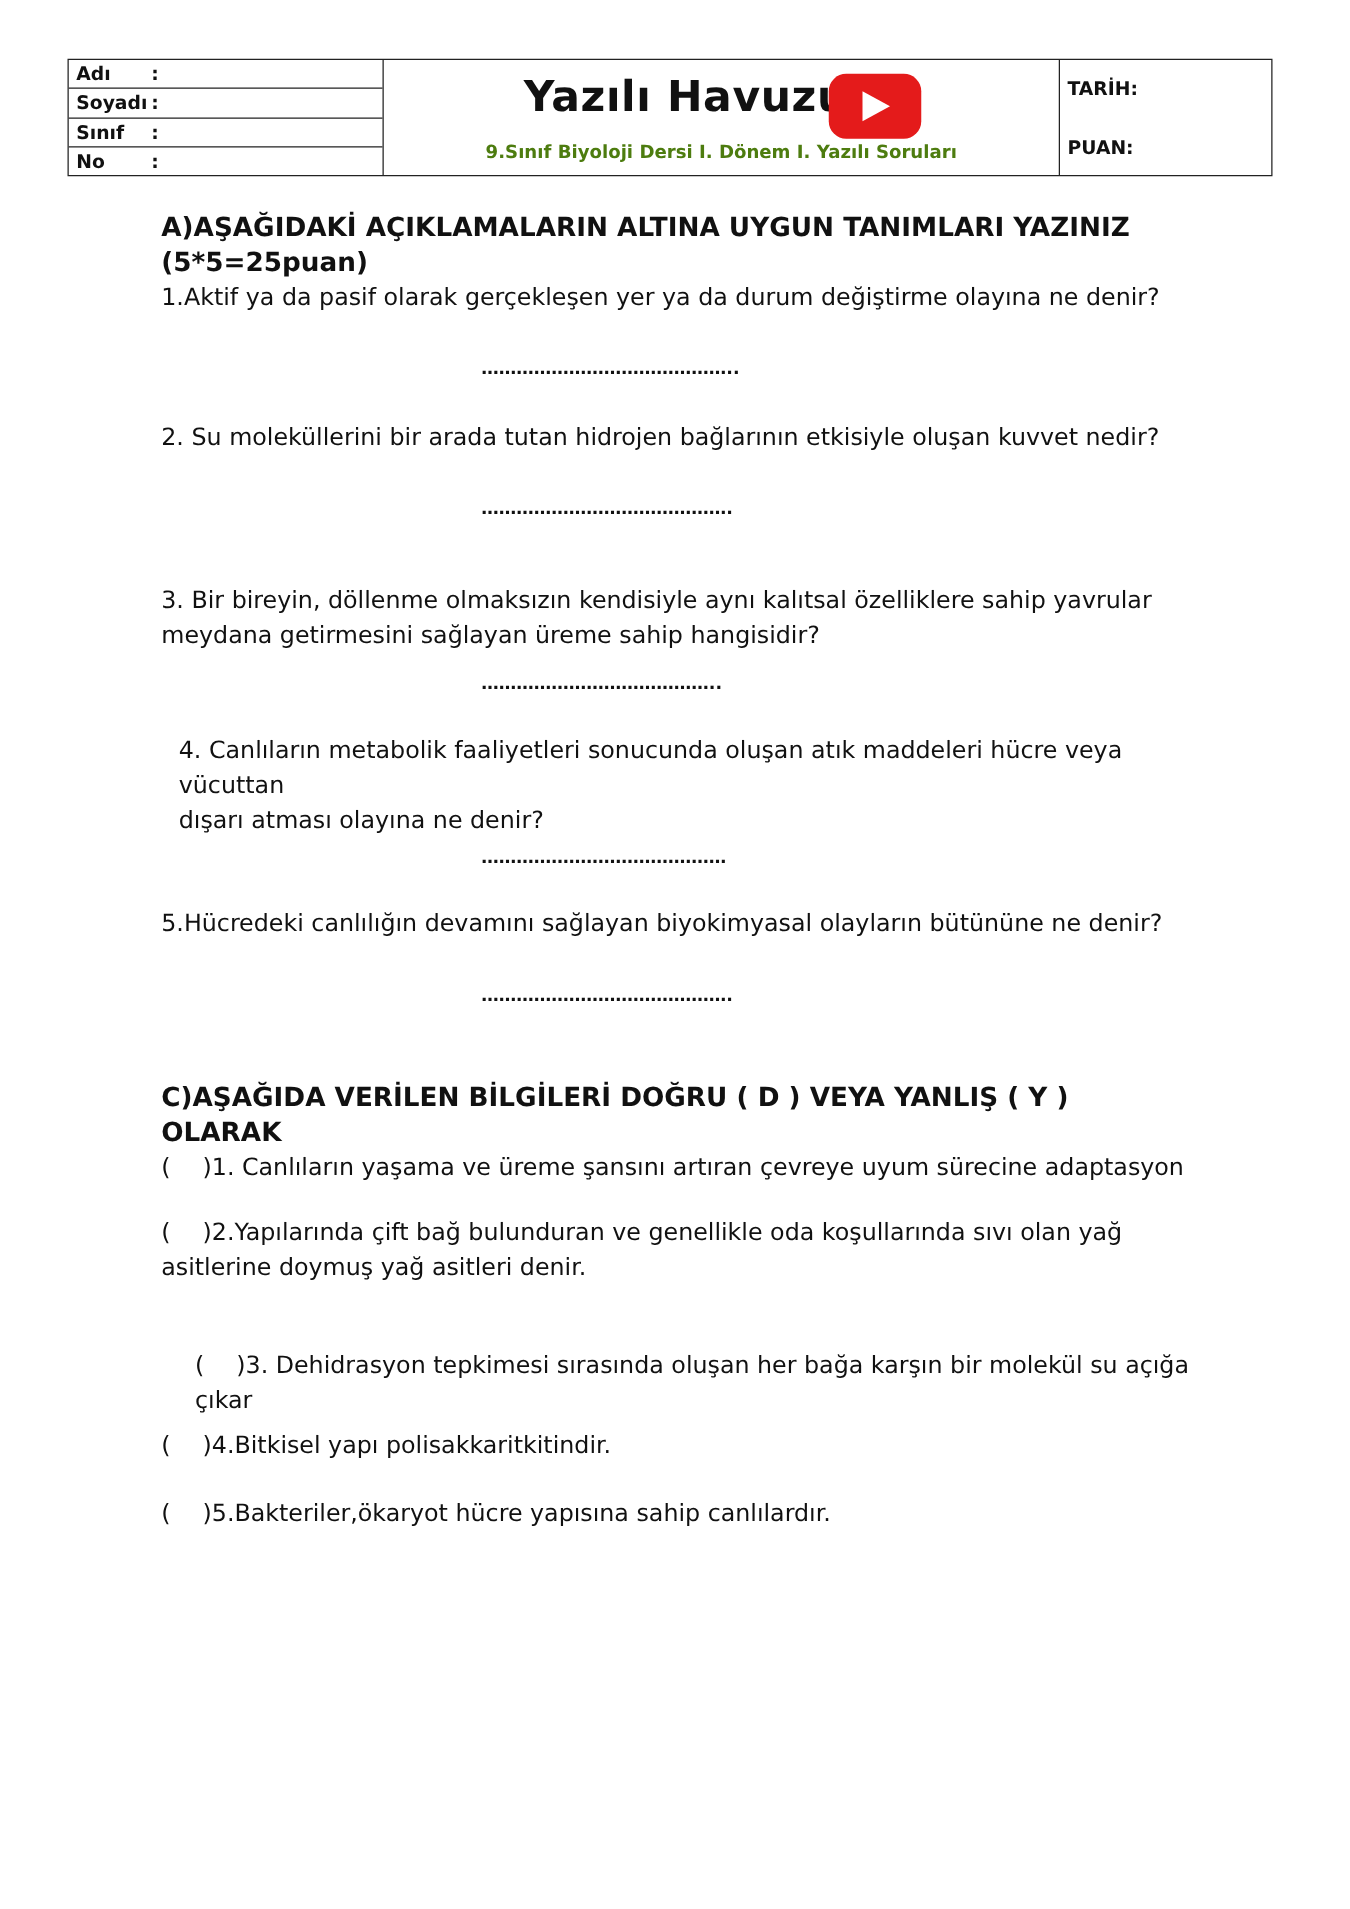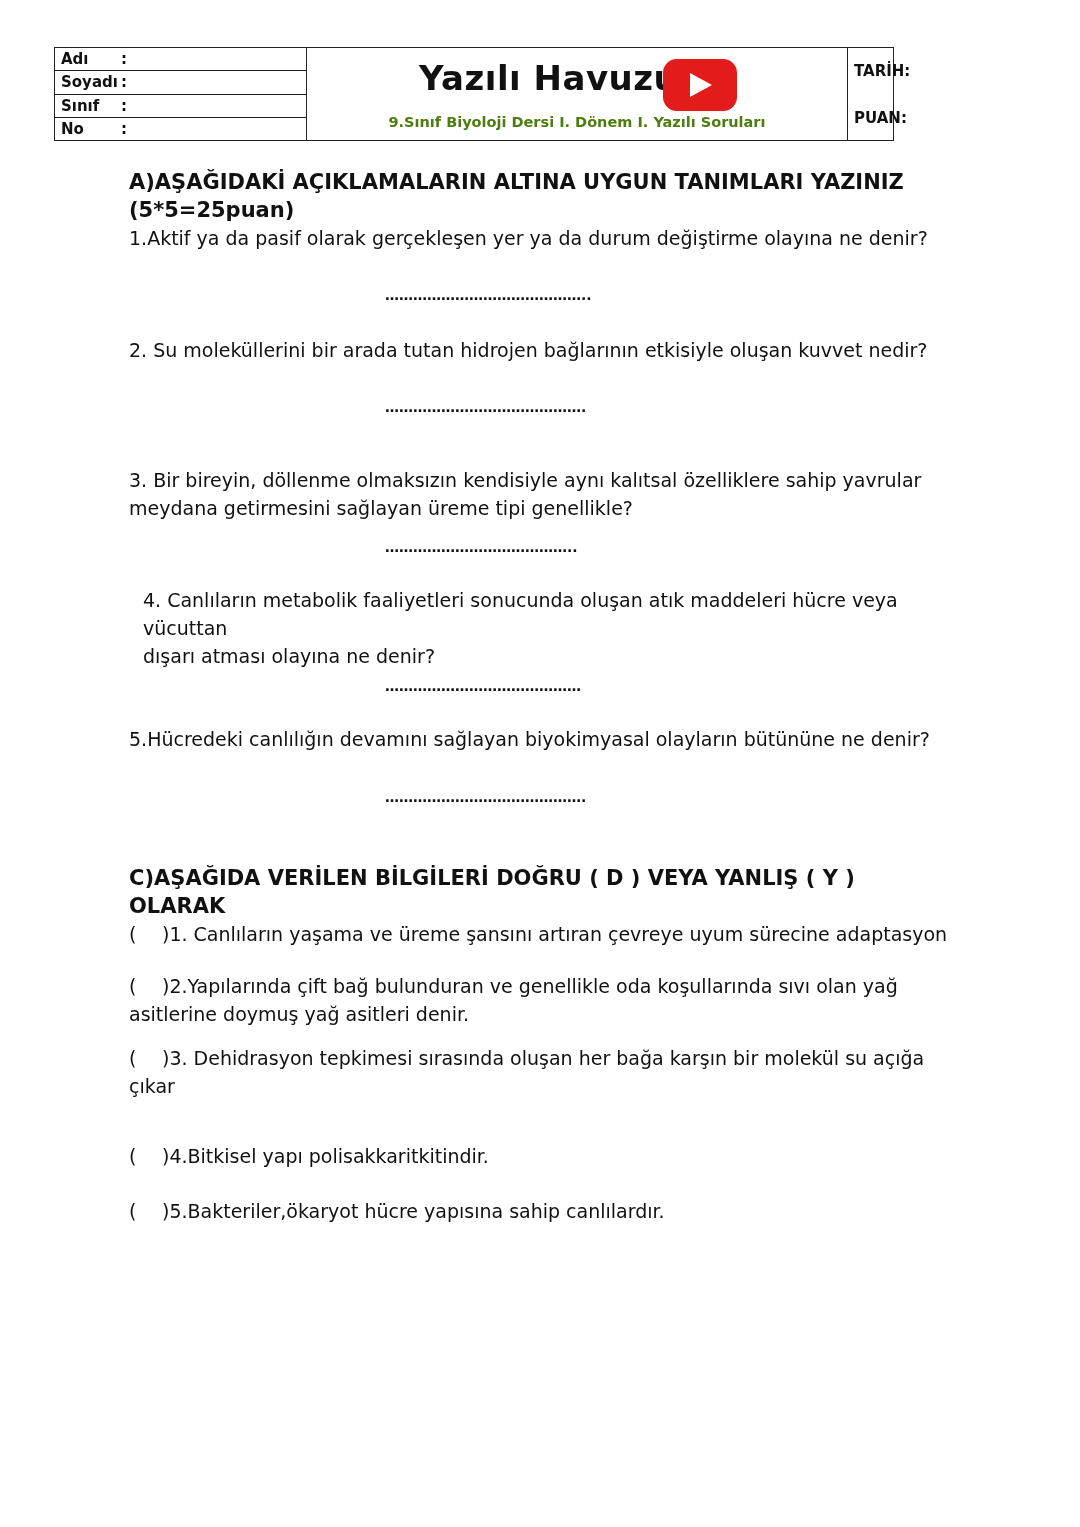--- a/index.html
+++ b/index.html
@@ -1,21 +1,21 @@
 <!DOCTYPE html>
 <html><head>
   <meta charset="utf-8">
   <style>
     html, body { margin: 0; padding: 0; background: #ffffff; }
     body {
       width: 1080px; height: 1527px; position: relative; overflow: hidden;
       font-family: "DejaVu Sans", sans-serif; color: #111;
     }
     .header {
-      position: absolute; left: 54px; top: 47px; width: 840px; height: 94px;
+      position: absolute; left: 54px; top: 47px; width: 964px; height: 94px;
       border: 1.5px solid #222; box-sizing: border-box; display: flex;
     }
     .info-col { width: 251px; border-right: 1.5px solid #222; display: flex; flex-direction: column; }
     .info-row {
       flex: 1; border-bottom: 1.5px solid #222; display: flex; align-items: center;
       font-size: 15px; font-weight: bold; padding-left: 6px; box-sizing: border-box;
     }
     .info-row:last-child { border-bottom: none; }
     .info-label { width: 60px; }
     .info-colon { width: 10px; }
@@ -98,21 +98,21 @@
 </div>
 
 <div class="q" style="top:224px;">1.Aktif ya da pasif olarak gerçekleşen yer ya da durum değiştirme olayına ne denir?</div>
 <div class="dots" style="top:288px;">……………………………………..</div>
 
 <div class="q" style="top:336px;">2. Su moleküllerini bir arada tutan hidrojen bağlarının etkisiyle oluşan kuvvet nedir?</div>
 <div class="dots" style="top:400px;">…………………………………….</div>
 
 <div class="q" style="top:447px;margin-top:19px;">
   <div>3. Bir bireyin, döllenme olmaksızın kendisiyle aynı kalıtsal özelliklere sahip yavrular</div>
-  <div>meydana getirmesini sağlayan üreme tipi genellikle?</div>
+  <div>meydana getirmesini sağlayan üreme sahip hangisidir?</div>
 </div>
 <div class="dots" style="top:540px;">…………………………………..</div>
 
 <div class="q" style="top:586px;margin-left:14px;">
   <div>4. Canlıların metabolik faaliyetleri sonucunda oluşan atık maddeleri hücre veya vücuttan</div>
   <div>dışarı atması olayına ne denir?</div>
 </div>
 <div class="dots" style="top:679px;">……………………………………</div>
 
 <div class="q" style="top:725px;">5.Hücredeki canlılığın devamını sağlayan biyokimyasal olayların bütününe ne denir?</div>
@@ -124,21 +124,21 @@
 
 <div class="q" style="top:920px;">
   <div><span class="paren">(</span><span>)1. Canlıların yaşama ve üreme şansını artıran çevreye uyum sürecine adaptasyon</span></div>
 </div>
 
 <div class="q" style="top:972px;">
   <div><span class="paren">(</span><span>)2.Yapılarında çift bağ bulunduran ve genellikle oda koşullarında sıvı olan yağ</span></div>
   <div>asitlerine doymuş yağ asitleri denir.</div>
 </div>
 
-<div class="q" style="top:1044px;">
+<div class="q" style="top:1078px;margin-left:27px;">
   <div><span class="paren">(</span><span>)3. Dehidrasyon tepkimesi sırasında oluşan her bağa karşın bir molekül su açığa çıkar</span></div>
 </div>
 
 <div class="q" style="top:1142px;">
   <div><span class="paren">(</span><span>)4.Bitkisel yapı polisakkaritkitindir.</span></div>
 </div>
 
 <div class="q" style="top:1197px;">
   <div><span class="paren">(</span><span>)5.Bakteriler,ökaryot hücre yapısına sahip canlılardır.</span></div>
 </div>

